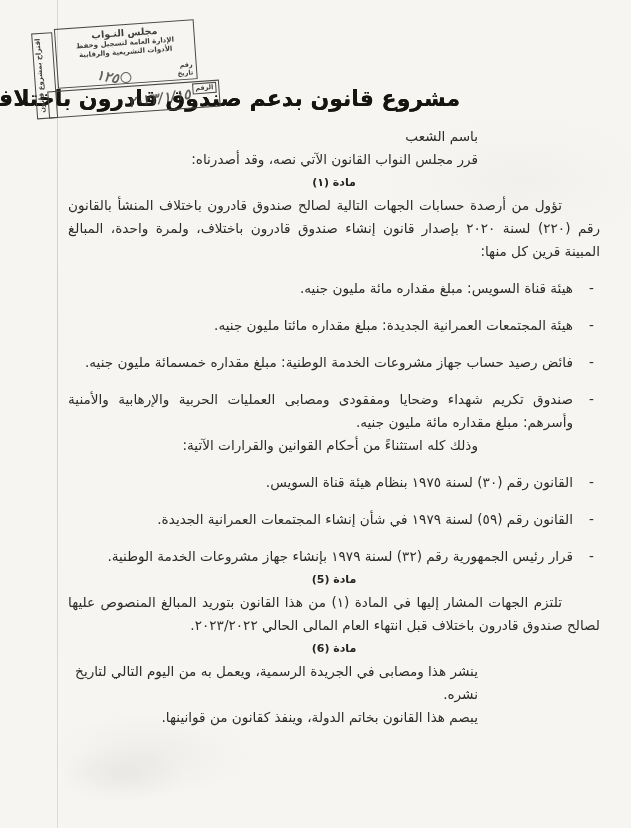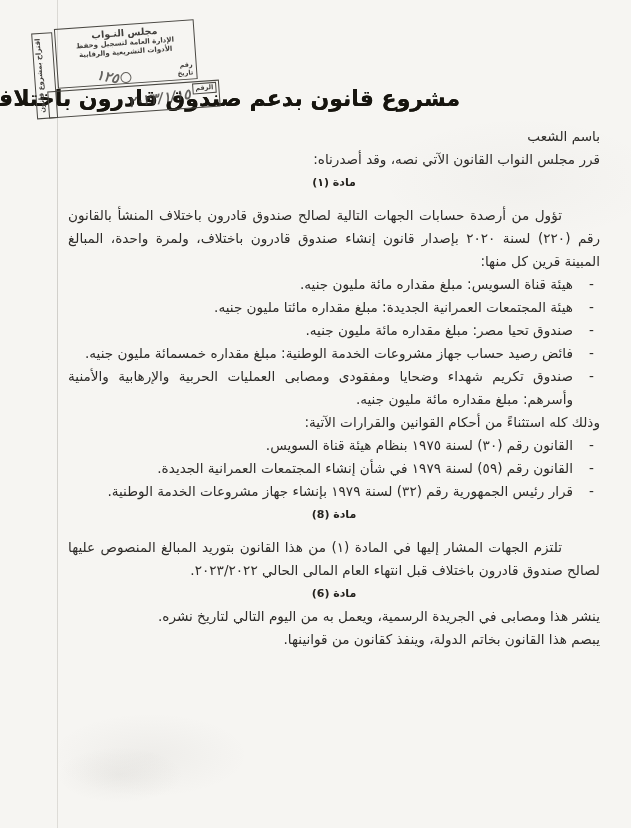--- a/index.html
+++ b/index.html
@@ -80,31 +80,32 @@
     direction:ltr;
   }
   
   .doc-title {
     position:absolute; top:87px; right:171px; margin:0;
     font-size:22px; font-weight:800; line-height:24px;
     color:#17150f; text-shadow: 0 0 .6px #17150f;
     white-space:nowrap; z-index:2;
   }
   p, h2, ul { margin:0; padding:0; }
-  .tabbed { text-align:right; }
+  .tabbed { margin-right:122px; text-align:right; }
   .article-heading {
     text-align:center; font-size:11px; font-weight:bold;
     line-height:23px; color:#24221e;
   }
-  .body-p { text-align:justify;margin-top:10px; }
+  .body-p { text-align:justify; }
   .indent { text-indent:38px; }
   ul.dash-list { list-style:none; }
   ul.dash-list li {
     position:relative; padding-right:27px;
     text-align:justify;
+    margin-top:14px;
   }
   ul.dash-list li::before {
     content:"-";
     position:absolute; right:6px; top:0;
   }
 </style>
 </head>
 <body>
 
 <div class="page">
@@ -135,32 +136,31 @@
 
   <p class="tabbed">باسم الشعب</p>
   <p class="tabbed">قرر مجلس النواب القانون الآتي نصه، وقد أصدرناه:</p>
 
   <h2 class="article-heading">مادة (١)</h2>
   <p class="body-p indent">تؤول من أرصدة حسابات الجهات التالية لصالح صندوق قادرون باختلاف المنشأ بالقانون رقم (٢٢٠) لسنة ٢٠٢٠ بإصدار قانون إنشاء صندوق قادرون باختلاف، ولمرة واحدة، المبالغ المبينة قرين كل منها:</p>
 
   <ul class="dash-list">
     <li>هيئة قناة السويس: مبلغ مقداره مائة مليون جنيه.</li>
     <li>هيئة المجتمعات العمرانية الجديدة: مبلغ مقداره مائتا مليون جنيه.</li>
-    <li>صندوق تحيا مصر: مبلغ مقداره مائة مليون جنيه.</li>
     <li>فائض رصيد حساب جهاز مشروعات الخدمة الوطنية: مبلغ مقداره خمسمائة مليون جنيه.</li>
     <li>صندوق تكريم شهداء وضحايا ومفقودى ومصابى العمليات الحربية والإرهابية والأمنية وأسرهم: مبلغ مقداره مائة مليون جنيه.</li>
   </ul>
 
   <p class="tabbed">وذلك كله استثناءً من أحكام القوانين والقرارات الآتية:</p>
 
   <ul class="dash-list">
     <li>القانون رقم (٣٠) لسنة ١٩٧٥ بنظام هيئة قناة السويس.</li>
     <li>القانون رقم (٥٩) لسنة ١٩٧٩ في شأن إنشاء المجتمعات العمرانية الجديدة.</li>
     <li>قرار رئيس الجمهورية رقم (٣٢) لسنة ١٩٧٩ بإنشاء جهاز مشروعات الخدمة الوطنية.</li>
   </ul>
 
-  <h2 class="article-heading">مادة (8)</h2>
+  <h2 class="article-heading">مادة (5)</h2>
   <p class="body-p indent">تلتزم الجهات المشار إليها في المادة (١) من هذا القانون بتوريد المبالغ المنصوص عليها لصالح صندوق قادرون باختلاف قبل انتهاء العام المالى الحالي ٢٠٢٣/٢٠٢٢.</p>
 
   <h2 class="article-heading">مادة (6)</h2>
   <p class="tabbed">ينشر هذا ومصابى في الجريدة الرسمية، ويعمل به من اليوم التالي لتاريخ نشره.</p>
   <p class="tabbed">يبصم هذا القانون بخاتم الدولة، وينفذ كقانون من قوانينها.</p>
 </div>
 
 </body></html>

